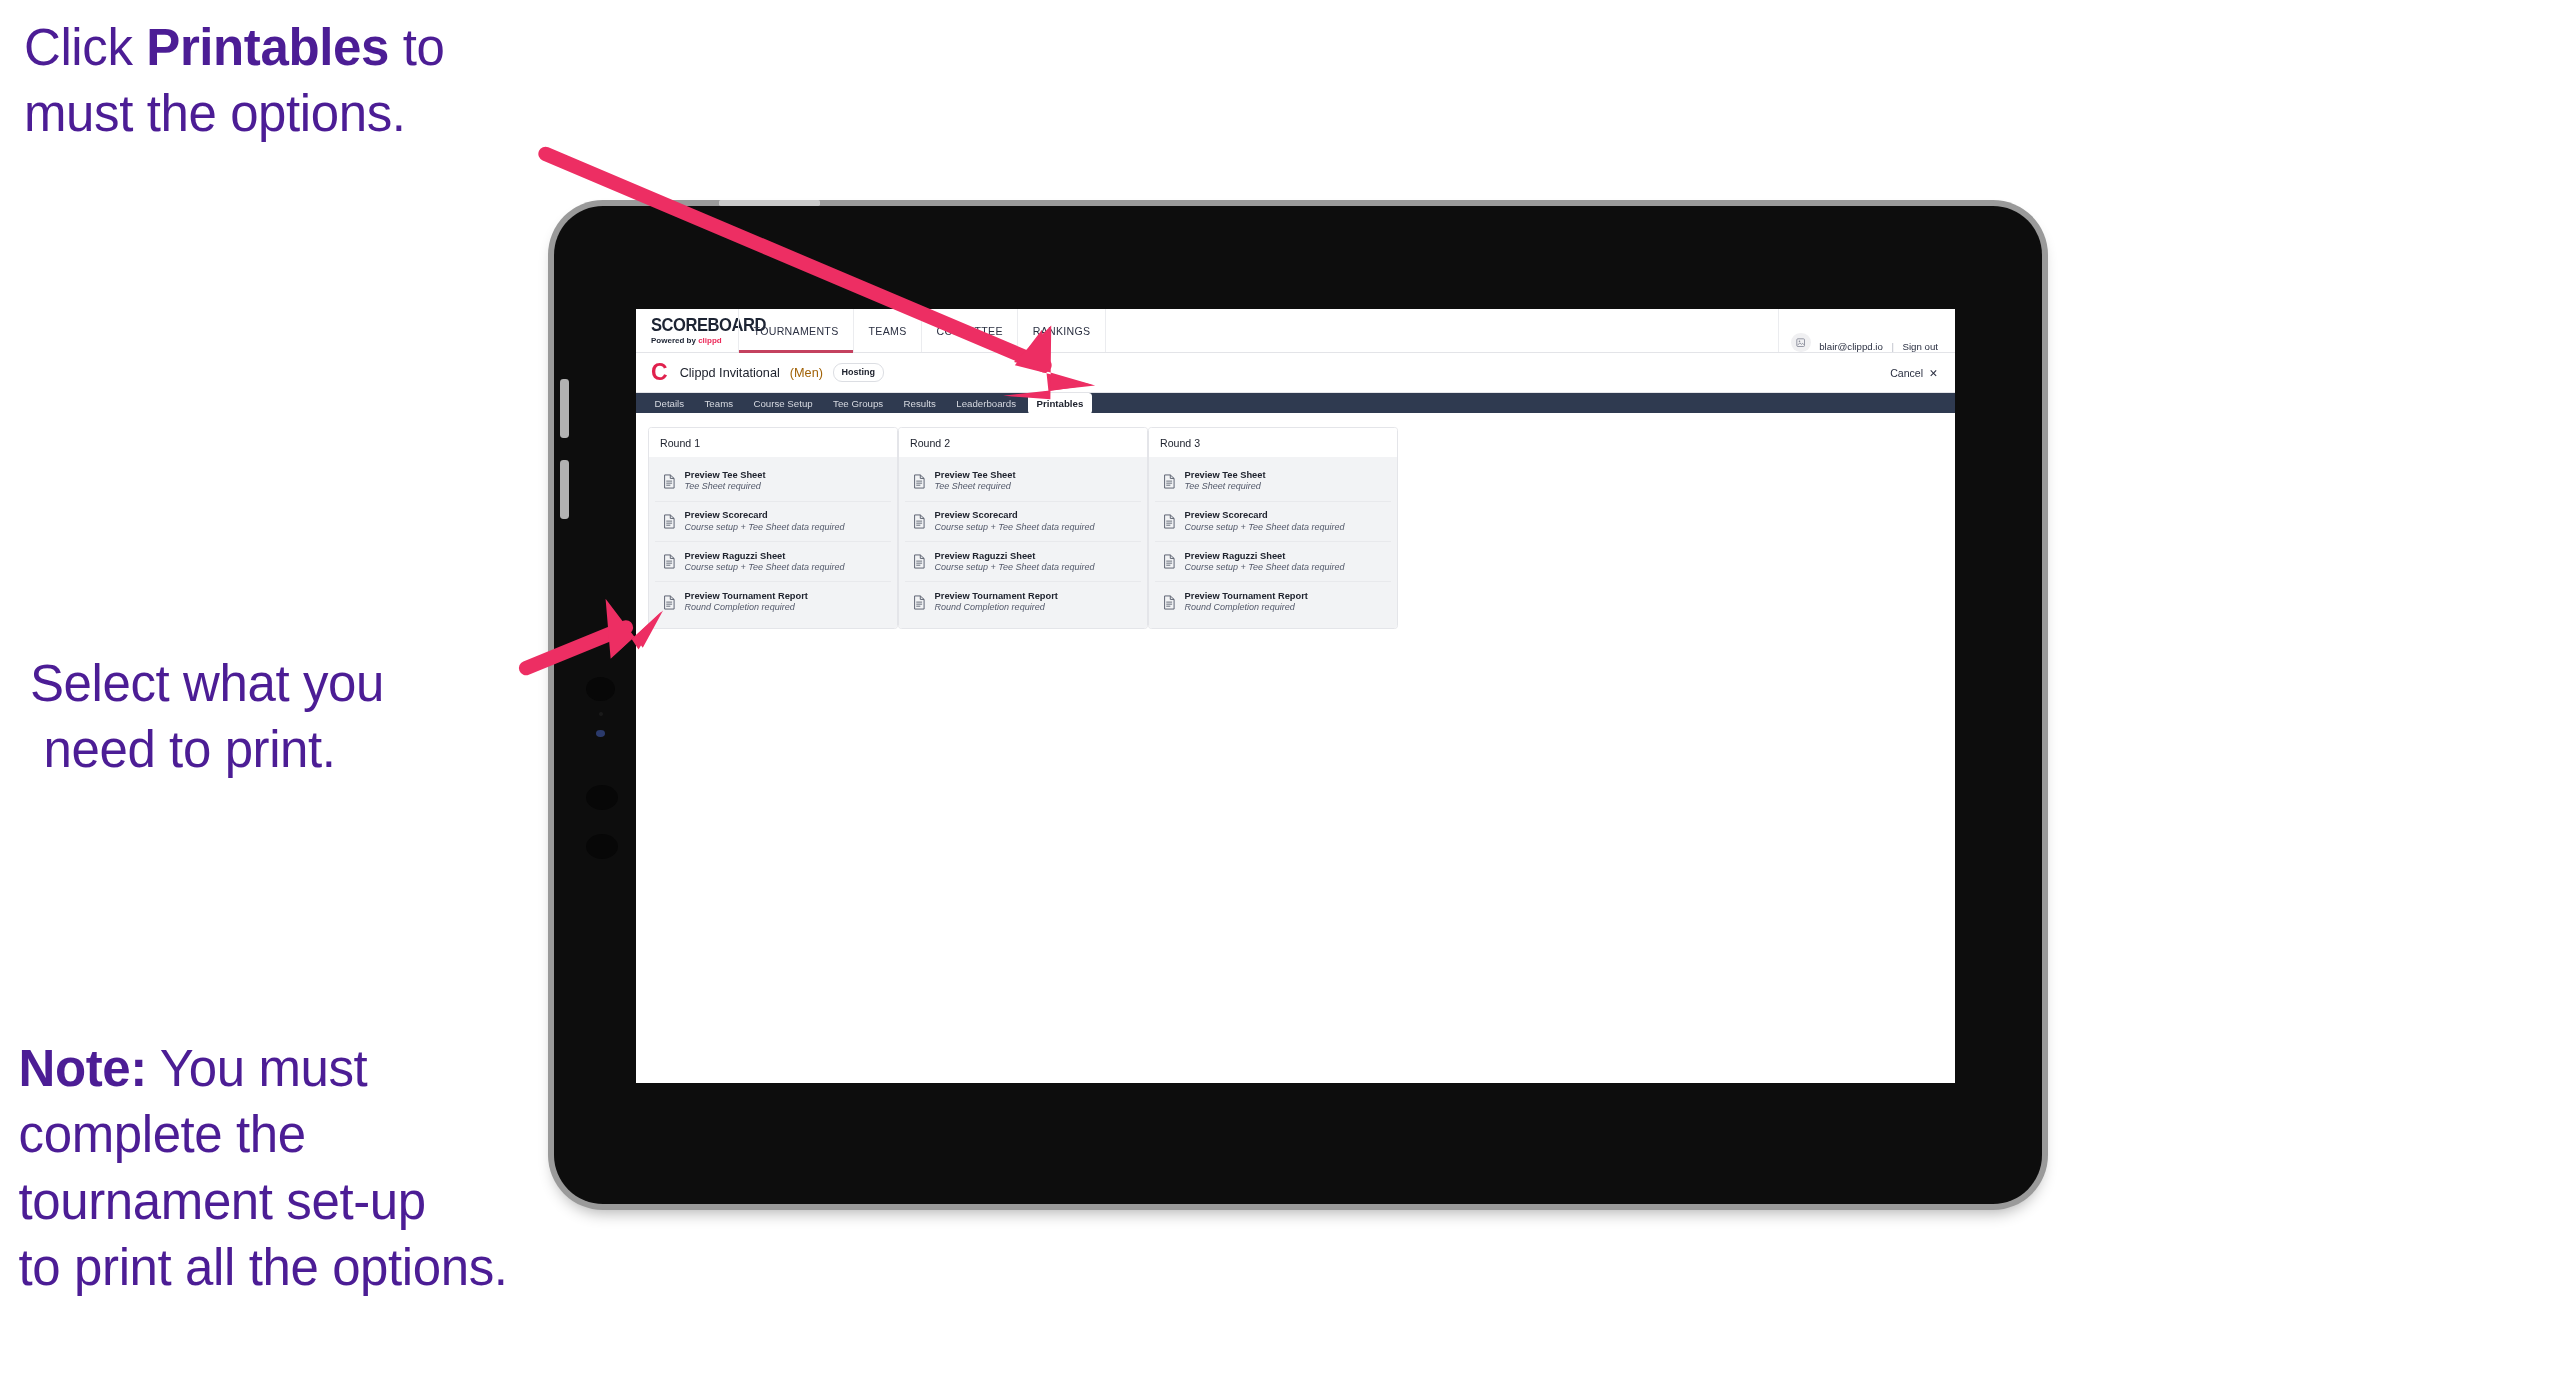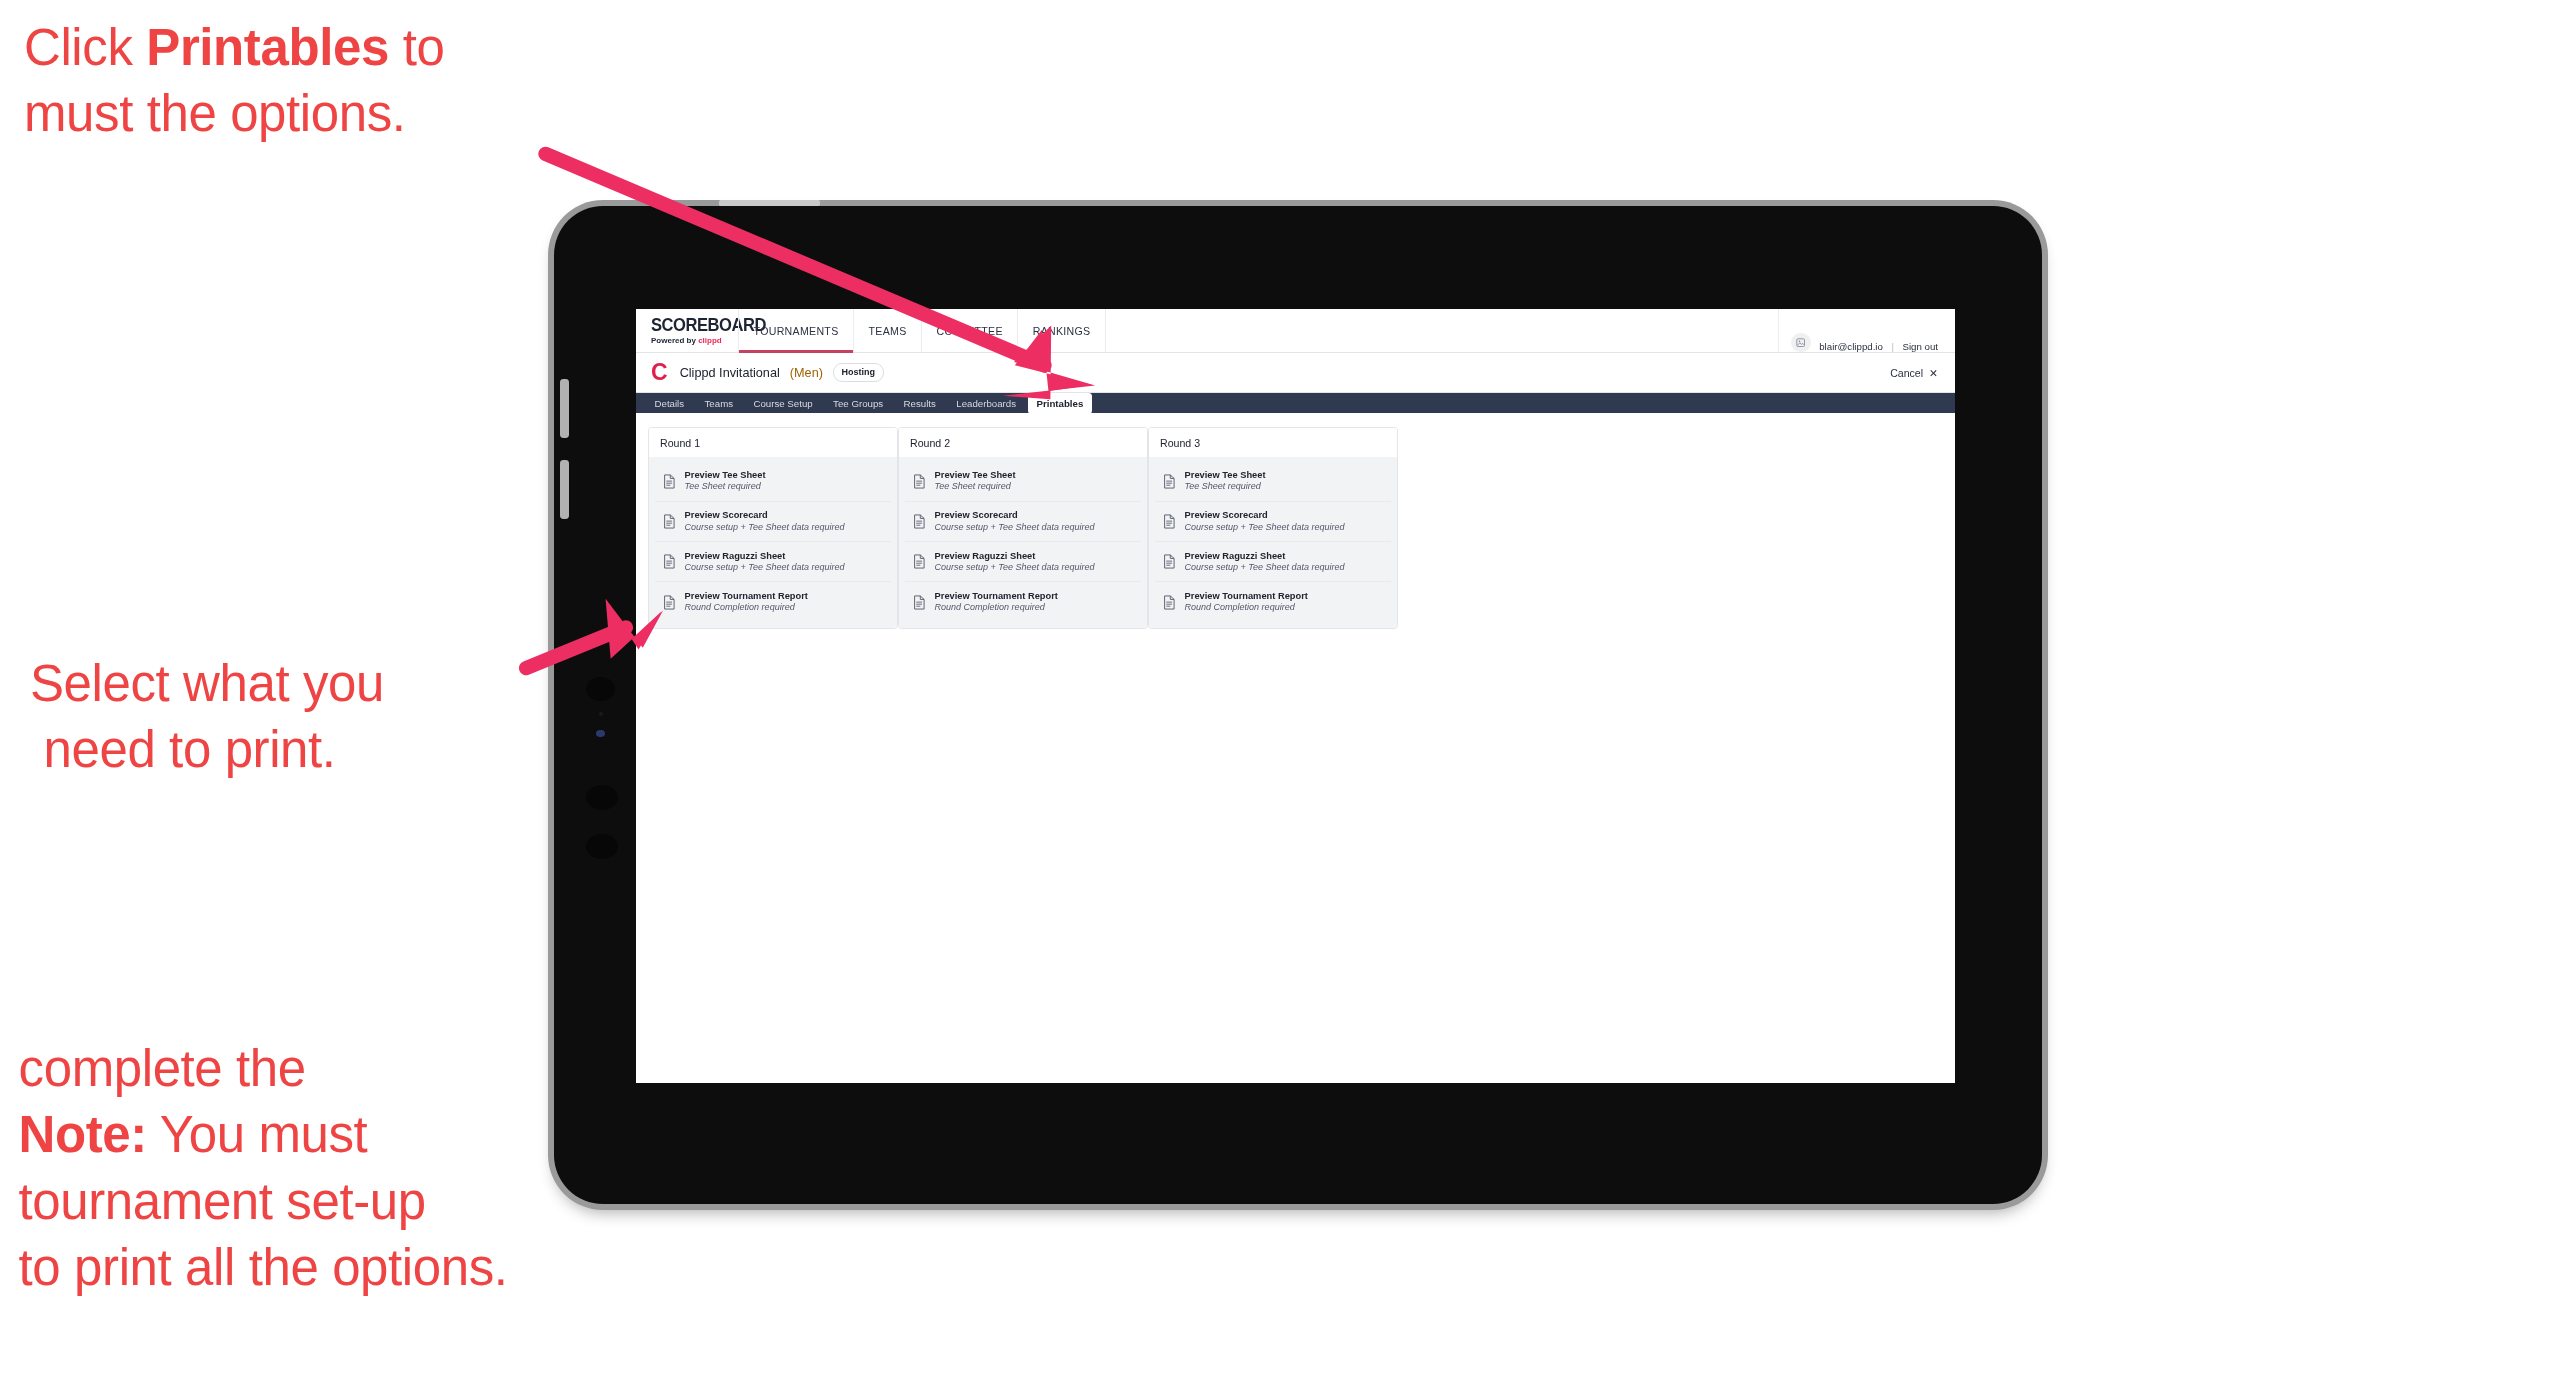--- a/index.html
+++ b/index.html
@@ -12,21 +12,21 @@
     height: 1386px;
     position: relative;
     overflow: hidden;
     font-family: "Liberation Sans", sans-serif;
     -webkit-font-smoothing: antialiased;
   }
 
   
   .annot {
     position: absolute;
-    color: #ef4444;
+    color: #4c1d95;
     font-family: "Liberation Sans", sans-serif;
     font-size: 51px;
     line-height: 1.30;
     letter-spacing: -0.4px;
   }
   .annot b { font-weight: 700; }
 
   #annot-top   { left: 24px;  top: 15px;  width: 558px; }
   #annot-mid   { left: 30px;  top: 651px; width: 507px; text-align: left; }
   #annot-mid .l2 { padding-left: 13.5px; }
@@ -311,22 +311,22 @@
   </div>
   <div>must the options.</div>
 </div>
 
 <div class="annot" id="annot-mid">
   <div>Select what you</div>
   <div class="l2">need to print.</div>
 </div>
 
 <div class="annot" id="annot-note">
+  <div><b>Note:</b><span> You must</span></div>
   <div>complete the</div>
-  <div><b>Note:</b><span> You must</span></div>
   <div>tournament set-up</div>
   <div>to print all the options.</div>
 </div>
 
 <div id="tablet">
   <div id="tablet-top-slot"></div>
   <div class="bezel-btn" id="bezel-btn-1"></div>
   <div class="bezel-btn" id="bezel-btn-2"></div>
   <div class="lens" id="lens-1"></div>
   <div id="lens-pin"></div>

